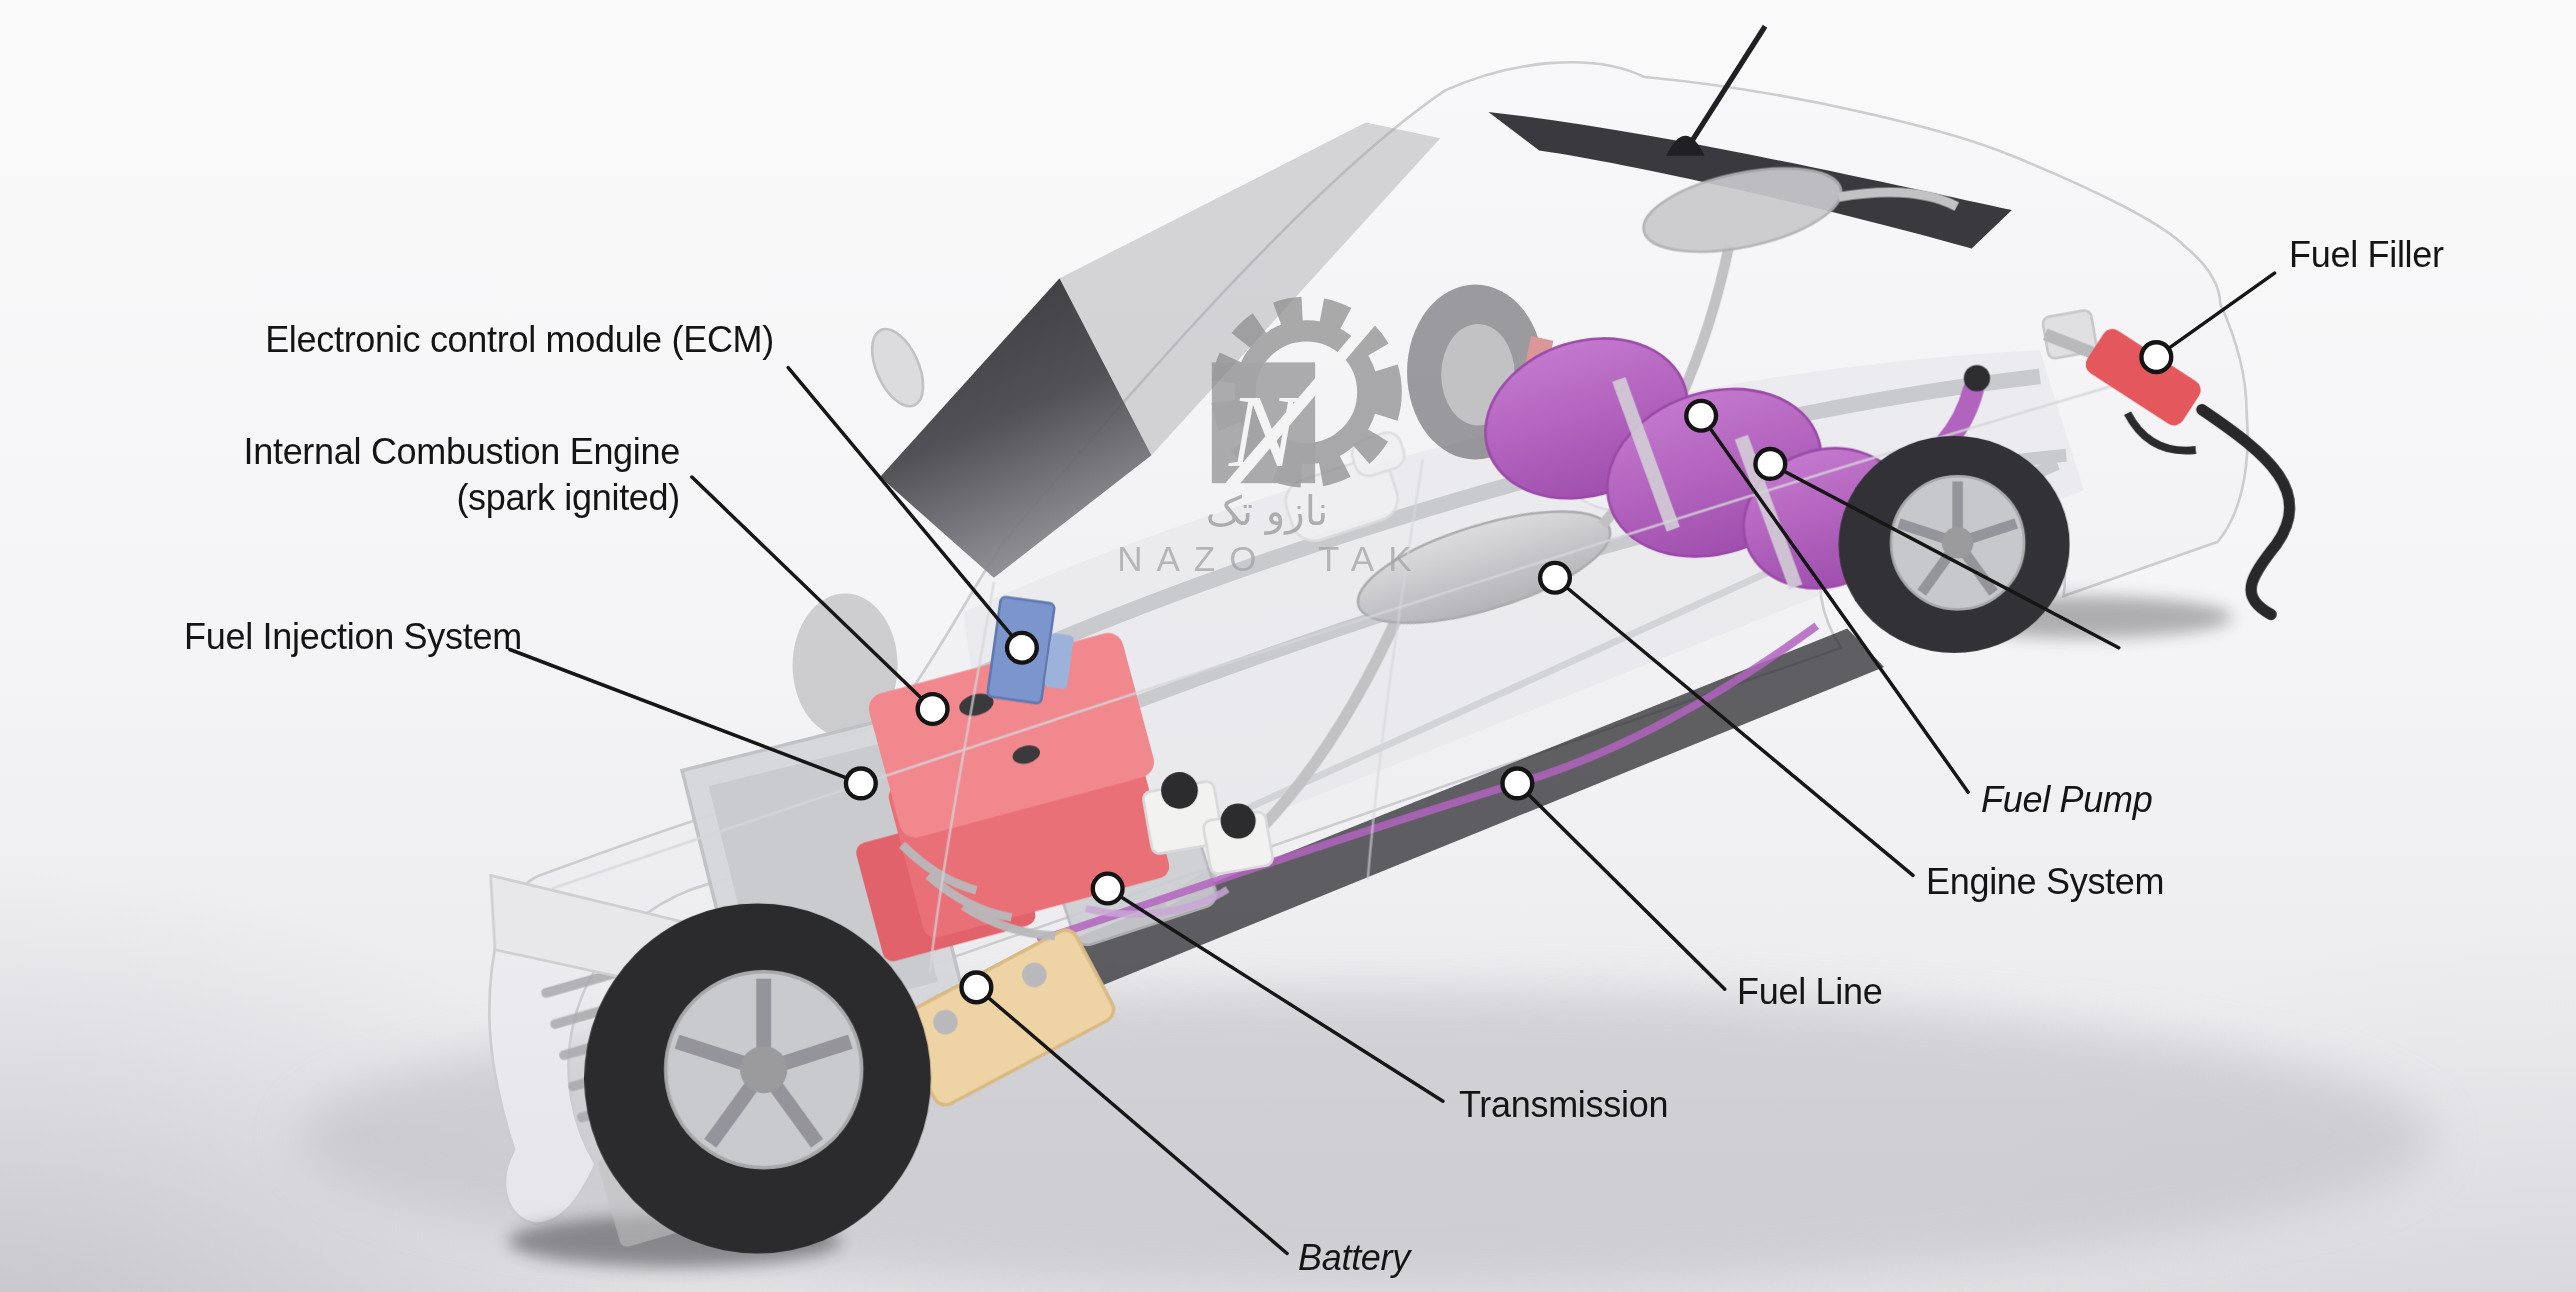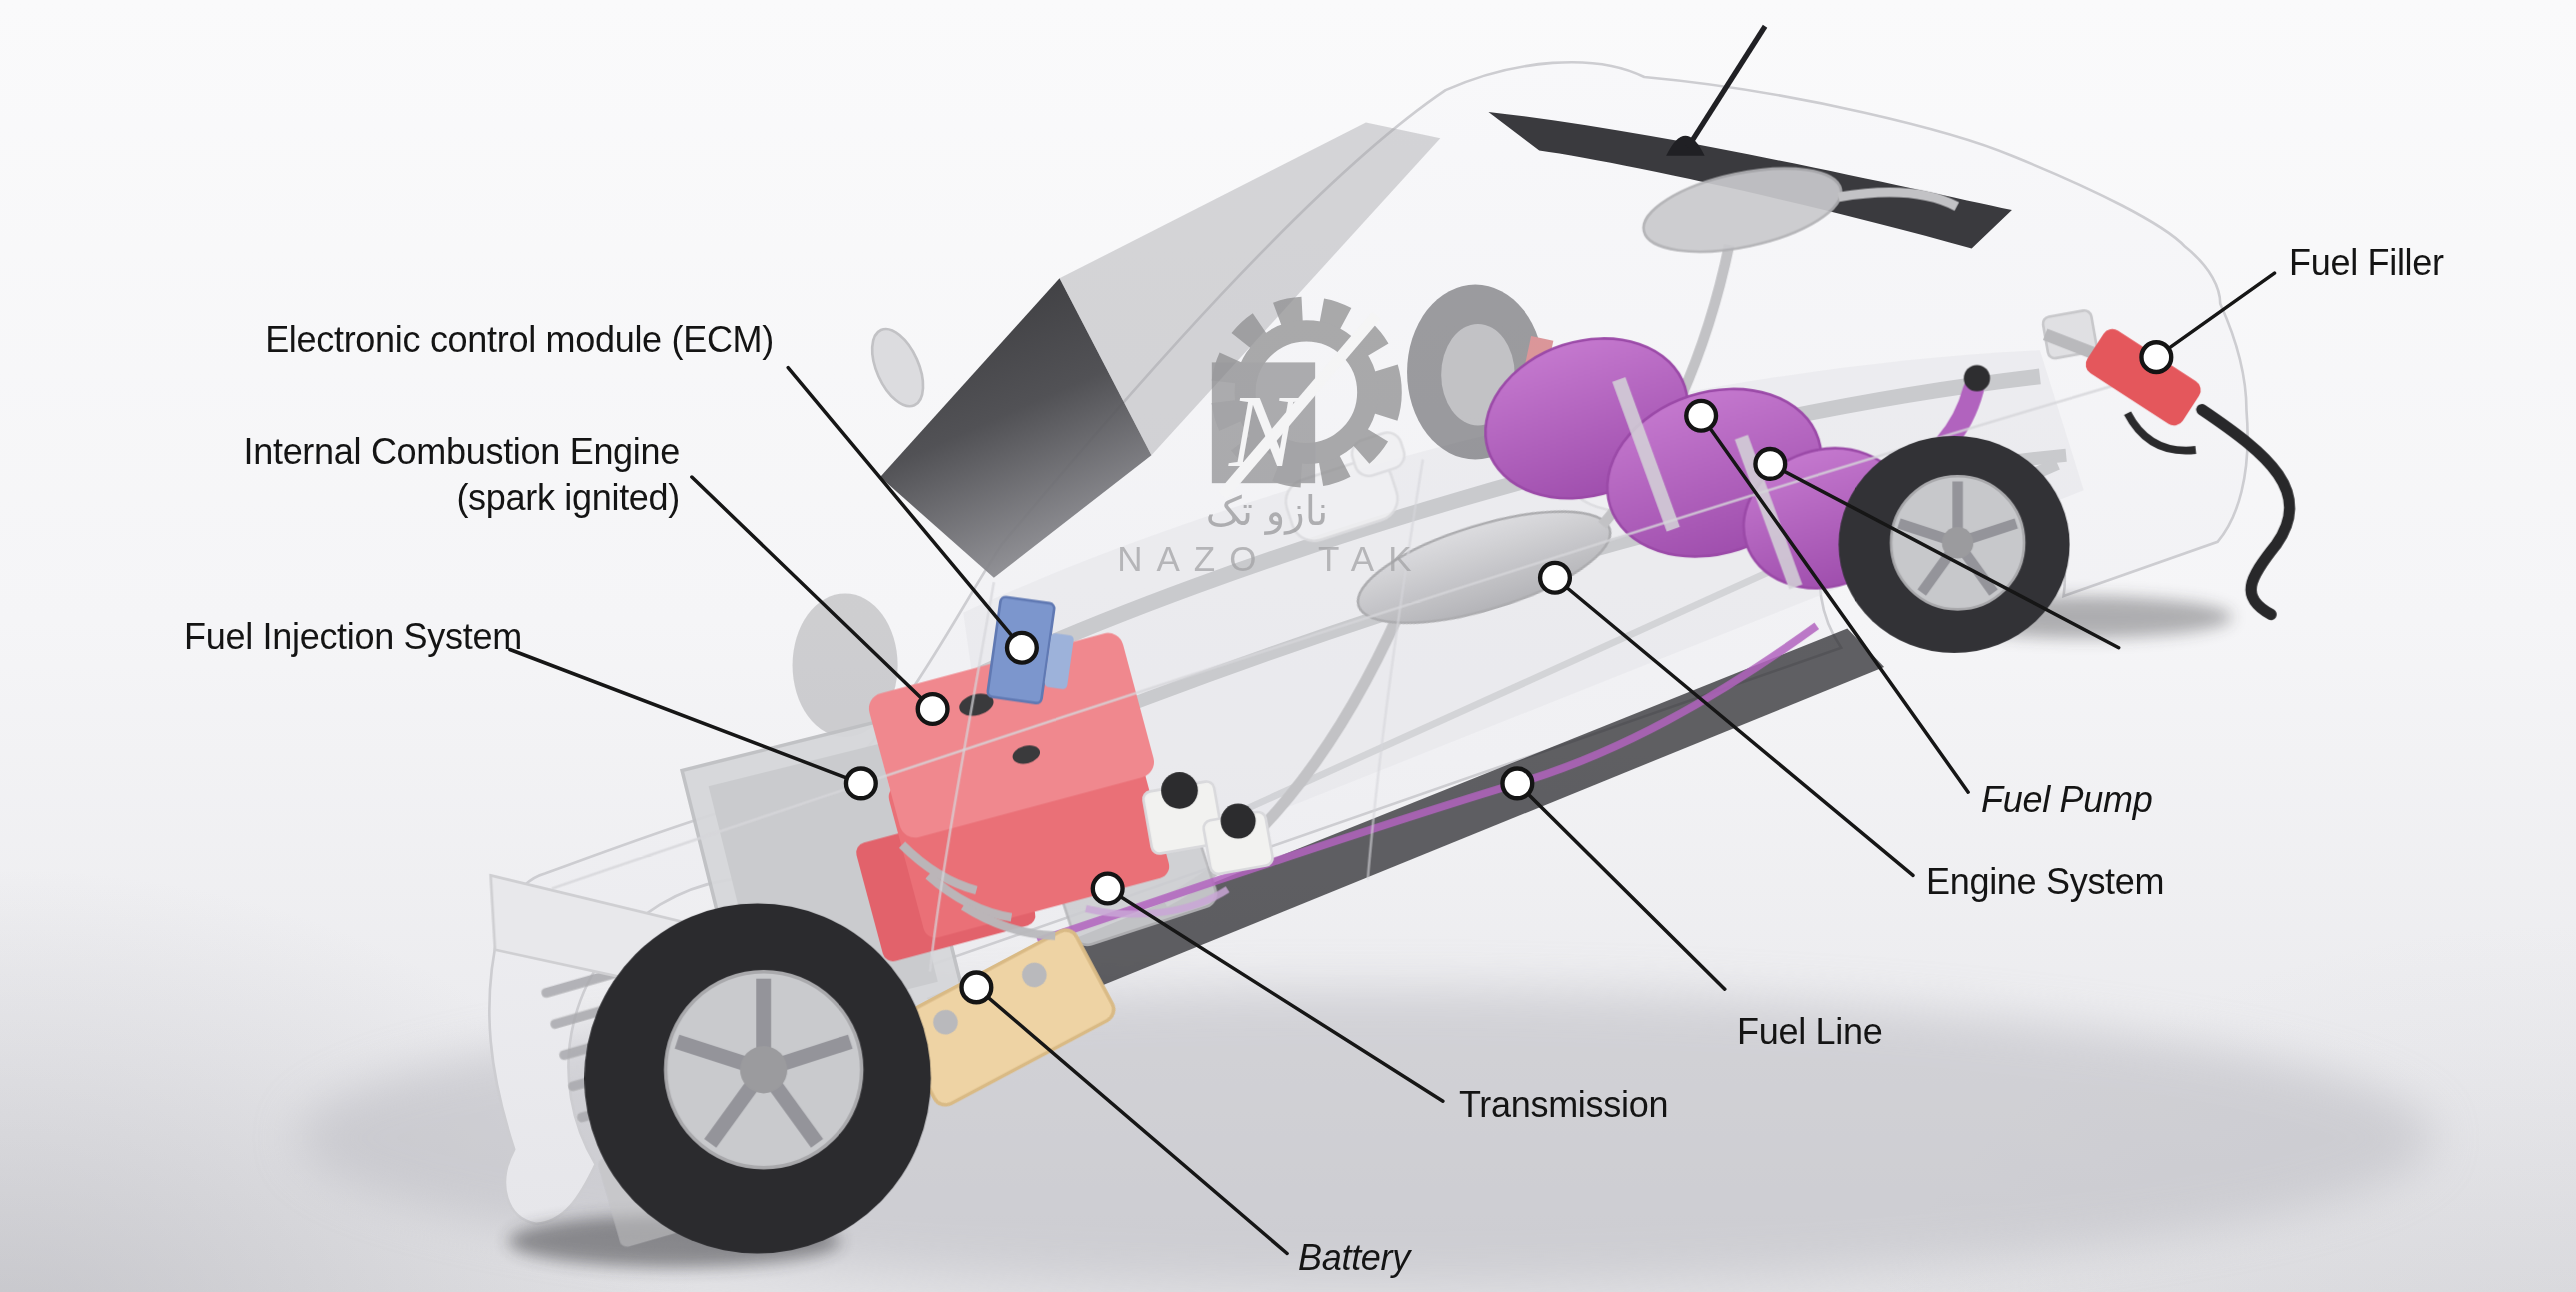--- a/index.html
+++ b/index.html
@@ -261,26 +261,26 @@
 
   <div class="label right" style="right:1802px;top:317px;">Electronic control module (ECM)</div>
 
   <div class="label" style="left:184px;top:614px;">Fuel Injection System</div>
 
   <div class="label right" style="right:1896px;top:429px;">
     <div>Internal Combustion Engine</div>
     <div>(spark ignited)</div>
   </div>
 
-  <div class="label" style="left:2289px;top:240px;">Fuel Filler</div>
+  <div class="label" style="left:2289px;top:232px;">Fuel Filler</div>
 
 
   <div class="label" style="left:1981px;top:777px;font-style:italic;">Fuel Pump</div>
 
   <div class="label" style="left:1926px;top:859px;">Engine System</div>
 
-  <div class="label" style="left:1737px;top:969px;margin-top:40px;">Fuel Line</div>
+  <div class="label" style="left:1737px;top:969px;">Fuel Line</div>
 
   <div class="label" style="left:1459px;top:1082px;">Transmission</div>
 
   <div class="label" style="left:1298px;top:1235px;font-style:italic;">Battery</div>
 </div>
 
 
 </body></html>

